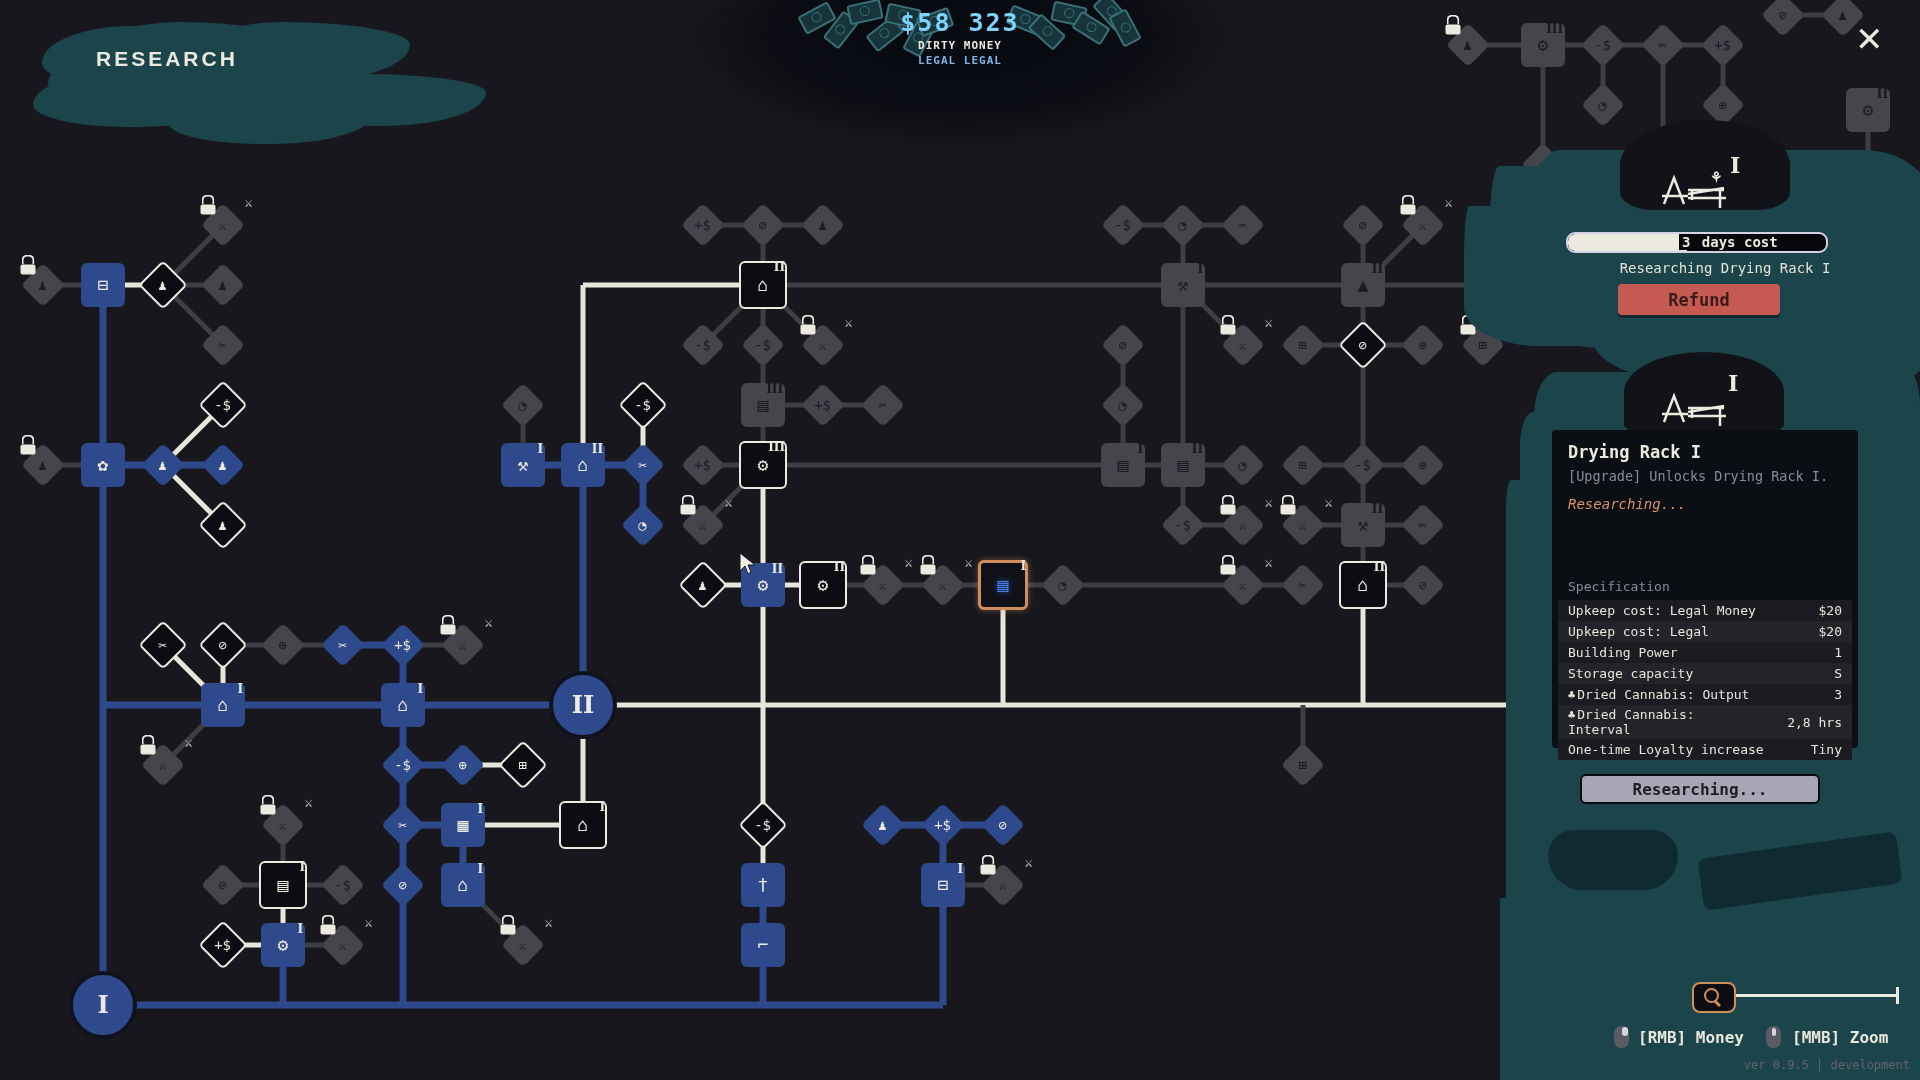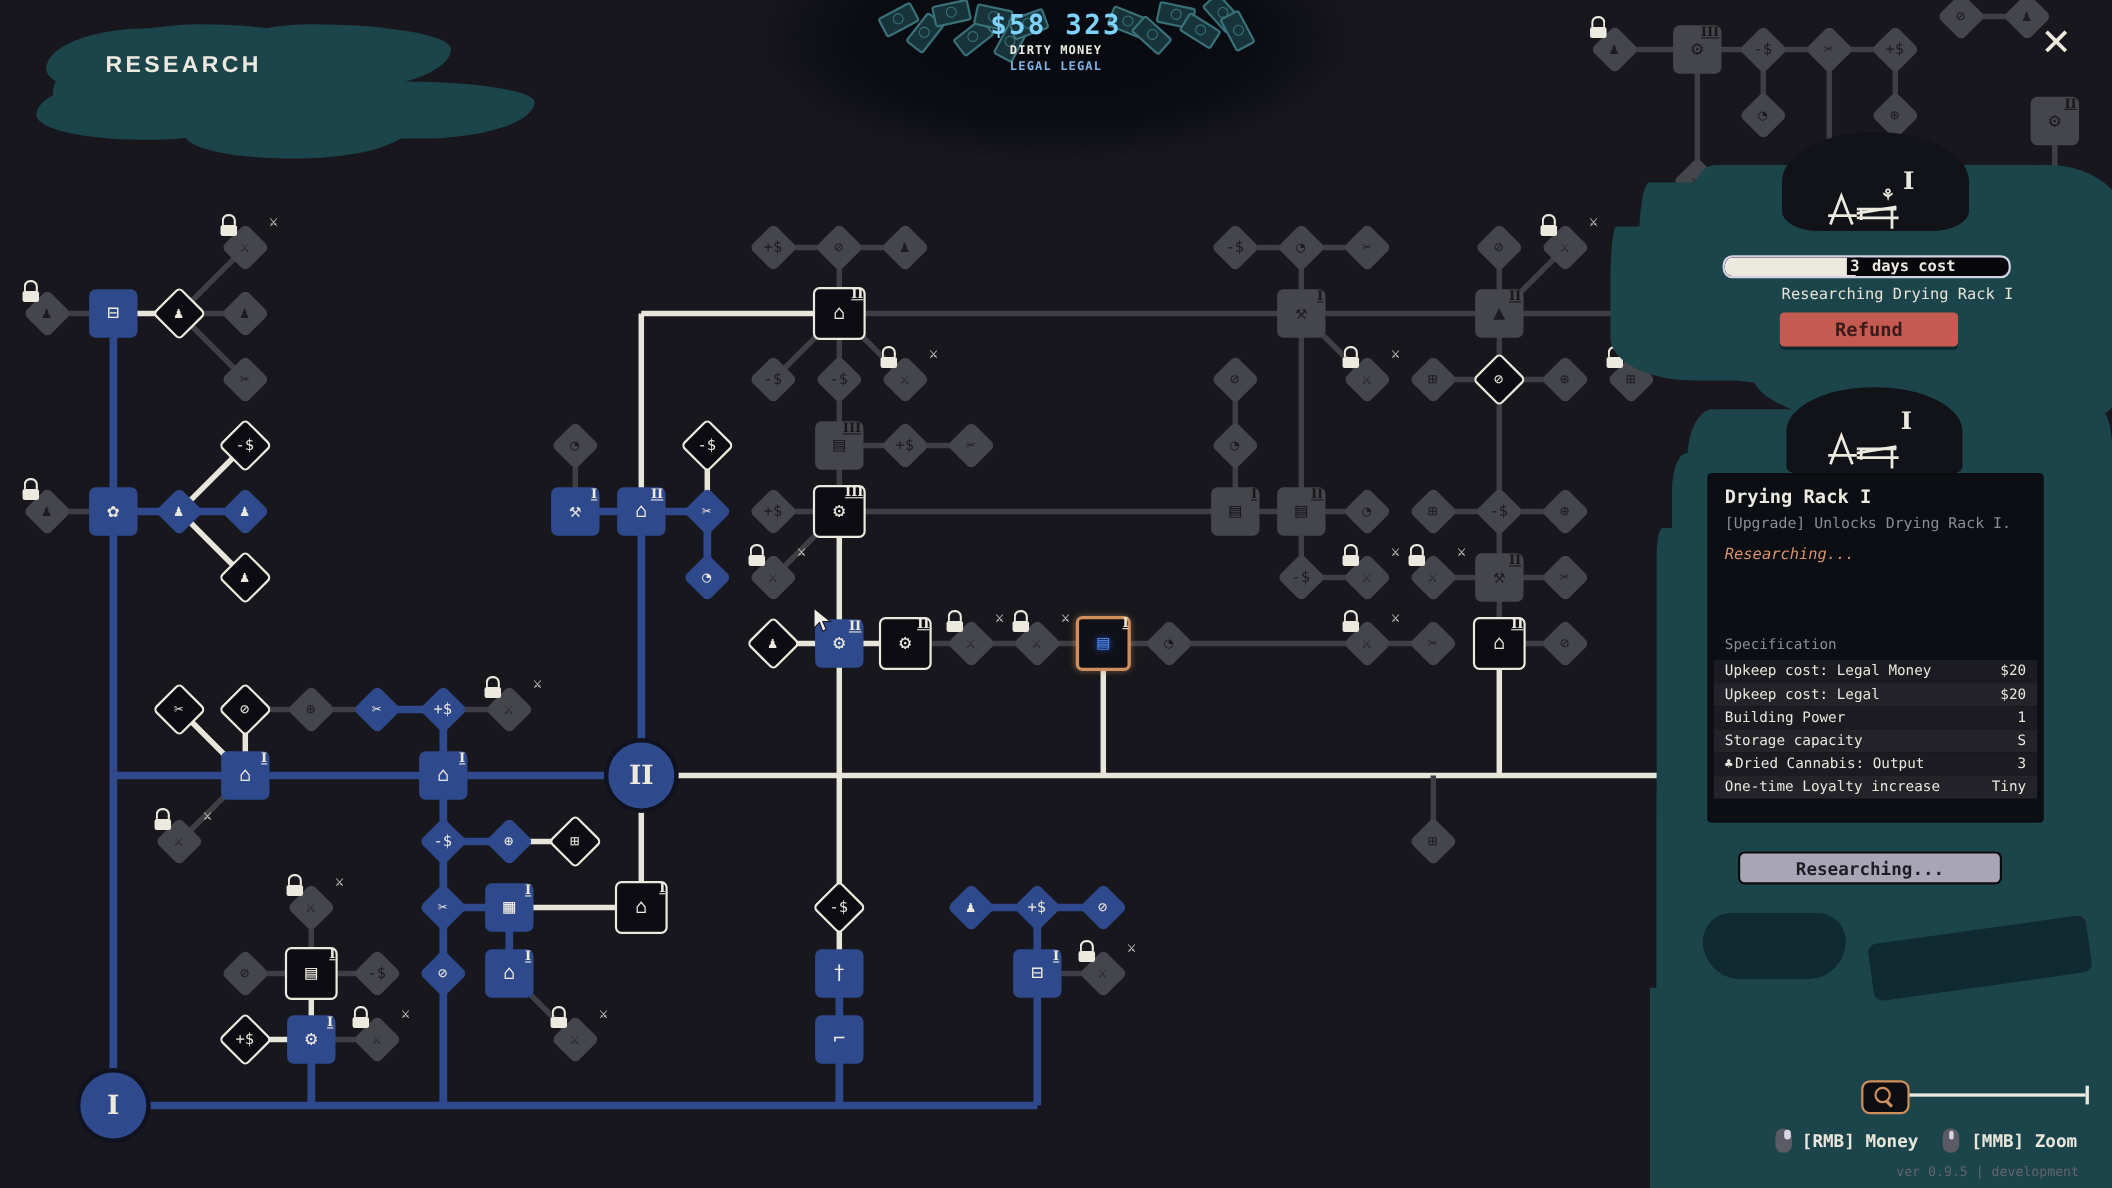--- a/index.html
+++ b/index.html
@@ -18,21 +18,21 @@
   .ci .ic{font-family:"DejaVu Serif",serif;font-weight:bold;font-size:24px;color:#ece9df;}
   .ic{font-size:18px;line-height:1;color:#ece9df;}
   .di .ic{font-size:14px;}
   .R .shape{background:#2e4a8c;}
   .A .shape{background:#0c0c12;border:2.5px solid #ece9df;}
   .L .shape{background:#45454c;}
   .L .ic{color:#1b1b21;}
   .S .shape{background:#101018;border:3px solid #cf8f5c;box-shadow:0 0 6px rgba(207,143,92,.5);}
   .S .ic{color:#477ee0;text-shadow:0 0 6px #2d62c9;}
   .tier{position:absolute;top:-1px;right:2px;font-family:"DejaVu Serif",serif;
-    font-weight:bold;font-size:12px;color:#ece9df;z-index:2;text-decoration:underline;}
+    font-weight:bold;font-size:12px;color:#ece9df;z-index:2;}
   .L .tier{color:#17171c;}
   .S .tier{color:#ece9df;}
   .lock{position:absolute;top:-15px;left:-7px;width:15px;z-index:3;}
   .lock .sh{width:9px;height:8px;border:2.5px solid #ece9df;border-bottom:none;
     border-radius:6px 6px 0 0;margin:0 auto;}
   .lock .bd{width:15px;height:10px;background:#ece9df;border-radius:2px;}
   .tank{position:absolute;top:-15px;right:-14px;font-size:13px;color:#ece9df;z-index:3;}
   
   #money-glow{position:absolute;left:680px;top:-80px;width:560px;height:230px;z-index:3;
     background:radial-gradient(ellipse at center,rgba(6,9,15,.95) 0%,rgba(6,9,15,.75) 45%,rgba(6,9,15,0) 70%);
@@ -115,21 +115,21 @@
     border:2px solid #cf8f5c;border-radius:8px;cursor:pointer;}
   .mag{position:relative;width:11px;height:11px;border:2.5px solid #cf8f5c;border-radius:50%;
     margin:4px 0 0 10px;}
   .mag:after{content:"";position:absolute;left:10px;top:10px;width:7px;height:2.5px;
     background:#cf8f5c;transform:rotate(45deg);transform-origin:0 0;}
   .hint{position:absolute;z-index:5;font-size:16px;font-weight:bold;color:#e9e6db;}
   .mouse{position:absolute;z-index:5;width:15px;height:22px;background:#5b5b66;border-radius:7px;}
   .mouse .hl{position:absolute;background:#d8d6e2;border-radius:3px;}
   .mouse.rmb .hl{right:1px;top:1px;width:6px;height:9px;}
   .mouse.mmb .hl{left:5.5px;top:2px;width:4px;height:8px;}
-  #version{position:absolute;right:30px;bottom:8px;z-index:5;font-size:12px;color:#63636e;}
+  #version{position:absolute;right:10px;bottom:8px;z-index:5;font-size:12px;color:#63636e;}
   
   #cursor{position:absolute;z-index:9;}
 </style>
 </head>
 <body>
 
 <div id="stage">
 
   <svg id="edges" width="1920" height="1080">
       <line x1="43" y1="285" x2="103" y2="285" stroke="#3e3e45" stroke-width="5"></line>
@@ -1052,20 +1052,25 @@
             </div>
             <div class="spec-row">
               <span class="lbl">Storage capacity</span>
               <span>S</span>
             </div>
             <div class="spec-row">
               <span class="lbl"><span class="leafg">♣</span>Dried Cannabis: Output</span>
               <span>3</span>
             </div>
             <div class="spec-row">
+              <span class="lbl"><span class="leafg">♣</span>Dried Cannabis:
+Interval</span>
+              <span>2,8 hrs</span>
+            </div>
+            <div class="spec-row">
               <span class="lbl">One-time Loyalty increase</span>
               <span>Tiny</span>
             </div>
           </div>
       </div>
     </div>
     <button id="research-action">Researching...</button>
   </div>
 
   <div id="zoom-slider">

